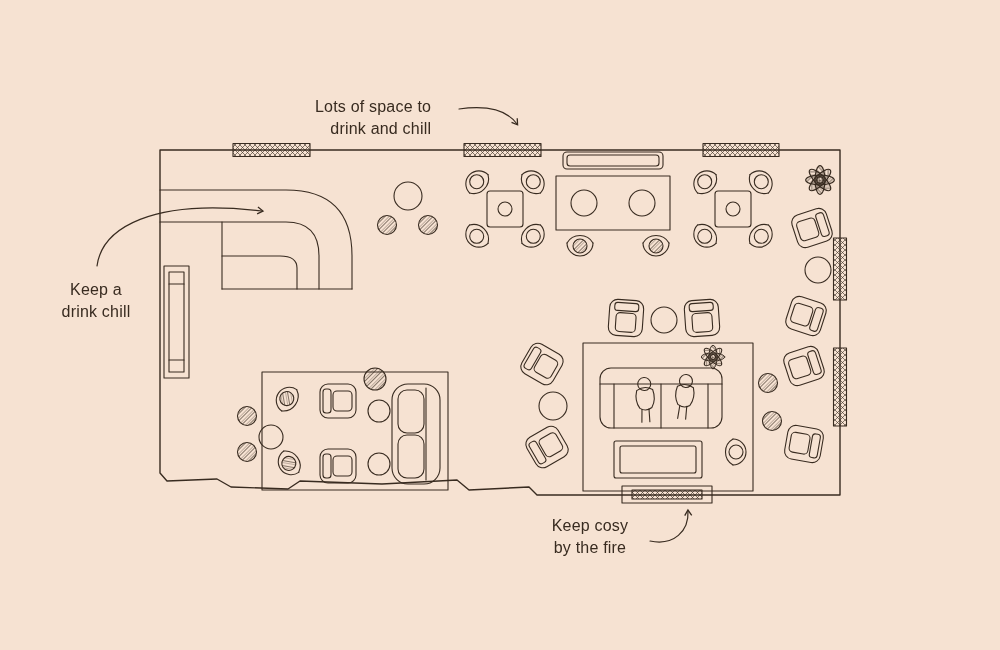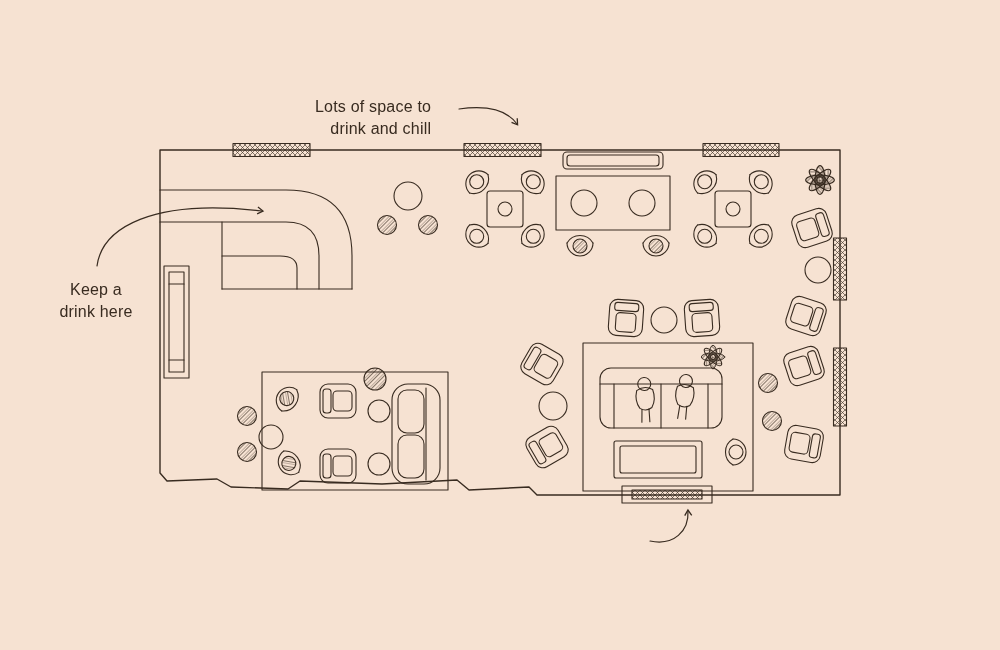--- a/index.html
+++ b/index.html
@@ -197,17 +197,21 @@
     </g>
   </svg>
 
   <div class="note" style="left:315px;top:96px;text-align:right;">
     <span>Lots of space to</span><br>
     <span>drink and chill</span>
   </div>
 
   <div class="note" style="left:44px;top:279px;width:104px;text-align:center;">
     <span>Keep a</span><br>
-    <span>drink here</span>
+    <span>drink chill</span>
   </div>
 
+  <div class="note" style="left:536px;top:515px;width:108px;text-align:center;">
+    <span>Keep cosy</span><br>
+    <span>by the fire</span>
+  </div>
 
 </div>
 
 </body></html>

